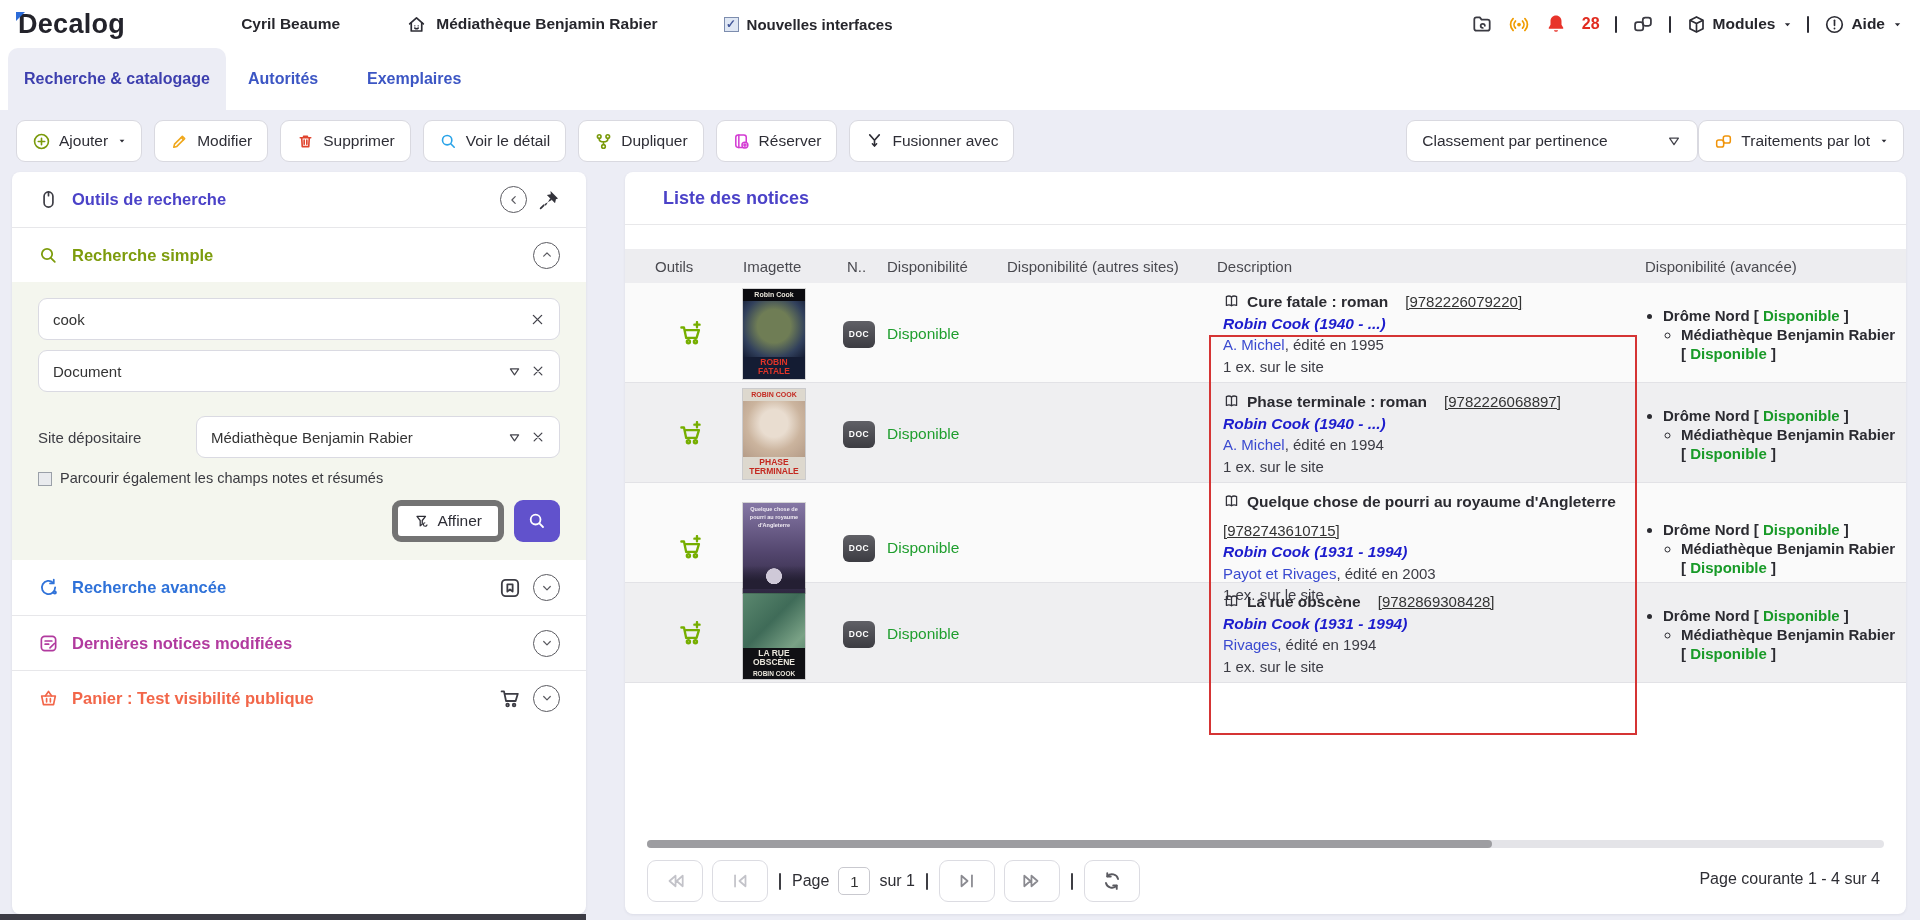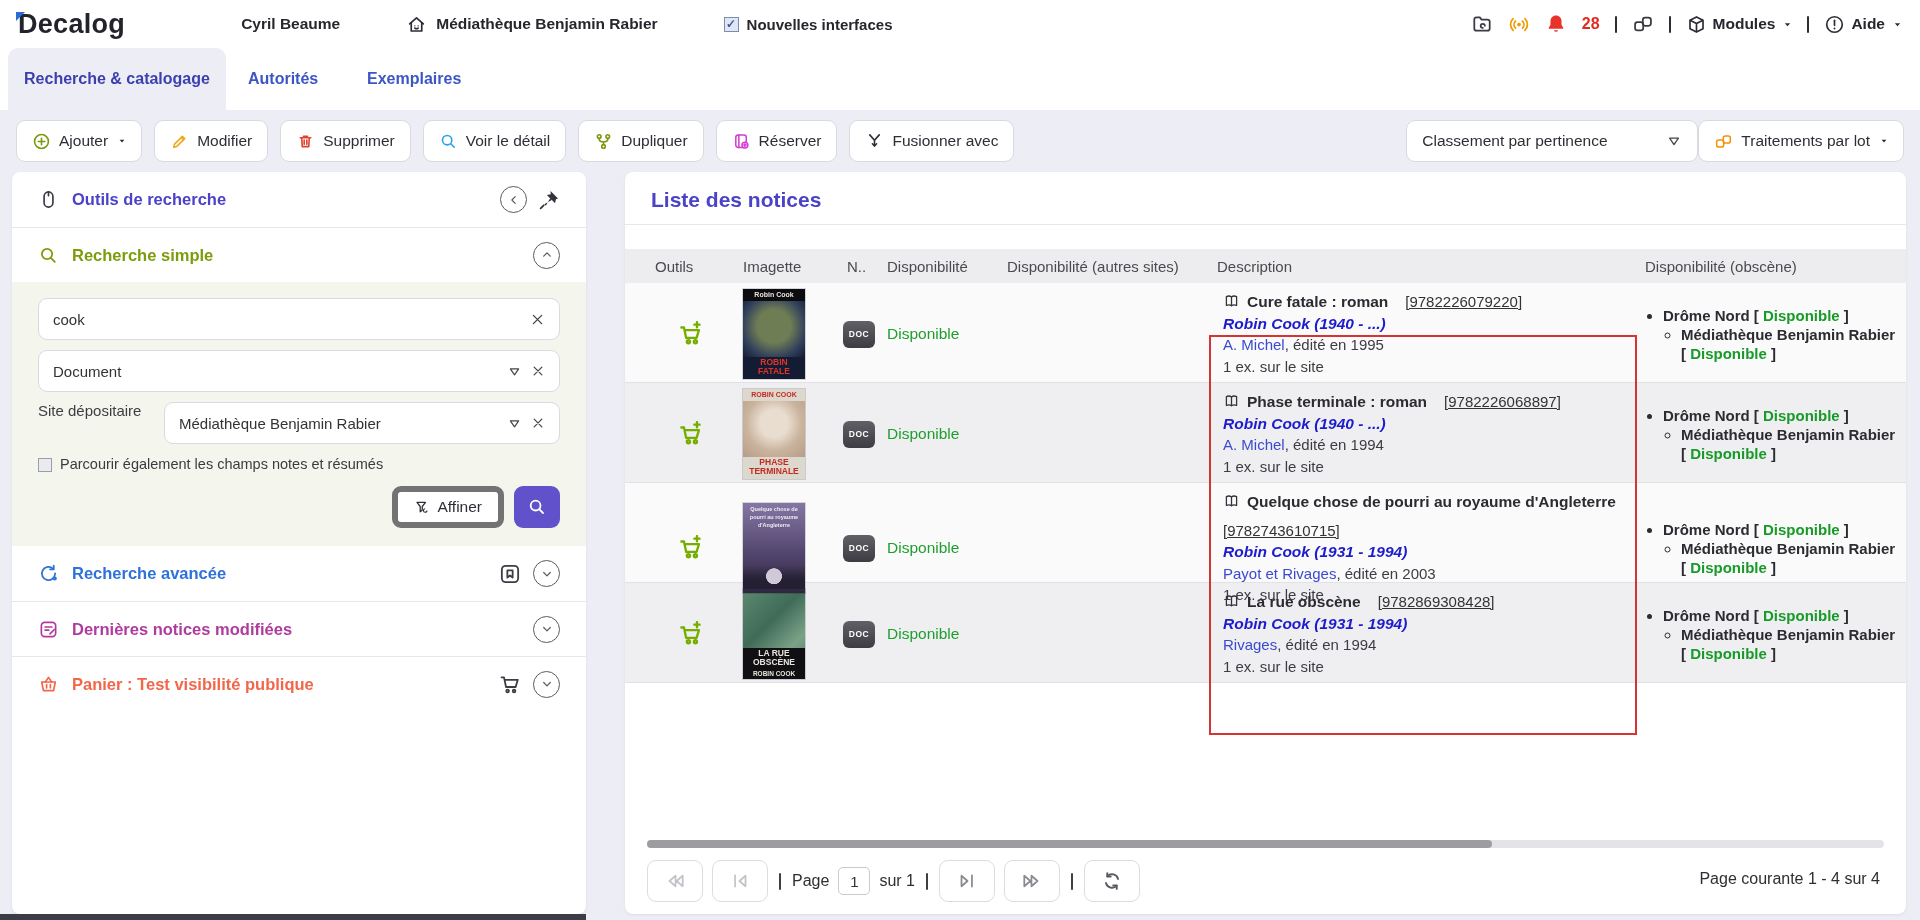--- a/index.html
+++ b/index.html
@@ -71,34 +71,34 @@
 
   .search-form { background:#f4f6ee; padding:16px 26px 18px; display:flex; flex-direction:column; gap:10px; }
   .inp, .sel { height:42px; background:#fff; border:1px solid #dadae2; border-radius:9px;
     display:flex; align-items:center; padding:0 14px; font-size:15px; color:#333; }
   .inp input { border:none; outline:none; background:transparent; flex:1;
     font-family:"Liberation Sans", sans-serif; font-size:15px; color:#333; }
   .sel-text { flex:1; }
   .sel-icons { display:flex; align-items:center; gap:9px; color:#44444c; }
   .two-col { display:flex; gap:10px; }
   .two-col .sel { flex:1; }
-  .site-row { display:flex; align-items:flex-start; gap:0; }
+  .site-row { display:flex; align-items:center; gap:32px;margin-top:14px; }
   .site-label { font-size:15px; color:#3d3d44; width:126px; flex:none; }
   .site-row .sel { flex:1; }
   .cb-row { display:flex; align-items:flex-start; gap:8px; margin-top:2px; }
   .cb { width:14px; height:14px; border:1px solid #9aa0a8; background:#e9ebee; margin-top:2px; flex:none; }
   .cb-label { font-size:14.5px; color:#3a3a40; }
   .form-actions { display:flex; justify-content:flex-end; gap:10px; margin-top:4px; }
   .affiner-btn { height:42px; background:#fff; border:6px solid #737373; border-radius:9px;
     display:flex; align-items:center; gap:6px; padding:0 16px; font-size:15.5px; color:#2e2e36; }
   .go-btn { width:46px; height:42px; background:#6152cc; border:none; border-radius:9px;
     display:flex; align-items:center; justify-content:center; color:#fff; }
 
   
-  .main-title { padding:16px 0 0 26px; color:#4b42c8; font-weight:bold; font-size:21px; height:52px; }
+  .main-title { padding:16px 0 0 38px; color:#4b42c8; font-weight:bold; font-size:18px; height:52px; }
   .main-divider { border-top:1px solid #e8e8ea; }
   .tgrid { display:grid; grid-template-columns:88px 104px 40px 120px 210px 428px 1fr; padding-left:22px; }
   .thead { background:#ededf0; height:34px; align-items:center; font-size:15px; color:#4a4a50; }
   .thead > div { padding-left:8px; white-space:nowrap; overflow:hidden; }
   .trow { height:100px; align-items:center; border-bottom:1px solid #e2e2e6; }
   .row-a { background:#fafafa; } .row-b { background:#efeff1; }
   .cell-outils { display:flex; justify-content:center; }
   .cover { width:62px; height:90px; margin-left:8px; display:flex; flex-direction:column;
     overflow:hidden; box-shadow:0 0 0 1px rgba(0,0,0,.15); }
   .cv-top { font-size:7px; font-weight:bold; text-align:center; padding:2px 1px; line-height:8px; }
@@ -476,21 +476,21 @@
     <div class="main-divider"></div>
 
     <div class="table-wrap">
       <div class="tgrid thead">
         <div>Outils</div>
         <div>Imagette</div>
         <div>N..</div>
         <div>Disponibilité</div>
         <div>Disponibilité (autres sites)</div>
         <div>Description</div>
-        <div>Disponibilité (obscène)</div>
+        <div>Disponibilité (avancée)</div>
       </div>
 
       <div class="tgrid trow row-a">
         <div class="cell-outils">
           <svg width="26" height="26" viewBox="0 0 20 20" fill="none" stroke="#76ae00" stroke-width="1.8" stroke-linecap="round" stroke-linejoin="round">
             <path d="M2.6 5h2l1.7 8h8l1.8-6H6.2"></path>
               <circle cx="8" cy="16" r="1.2"></circle>
               <circle cx="13.4" cy="16" r="1.2"></circle>
             <path d="M12.6 2.8h4M14.6 .8v4"></path>
           </svg>

